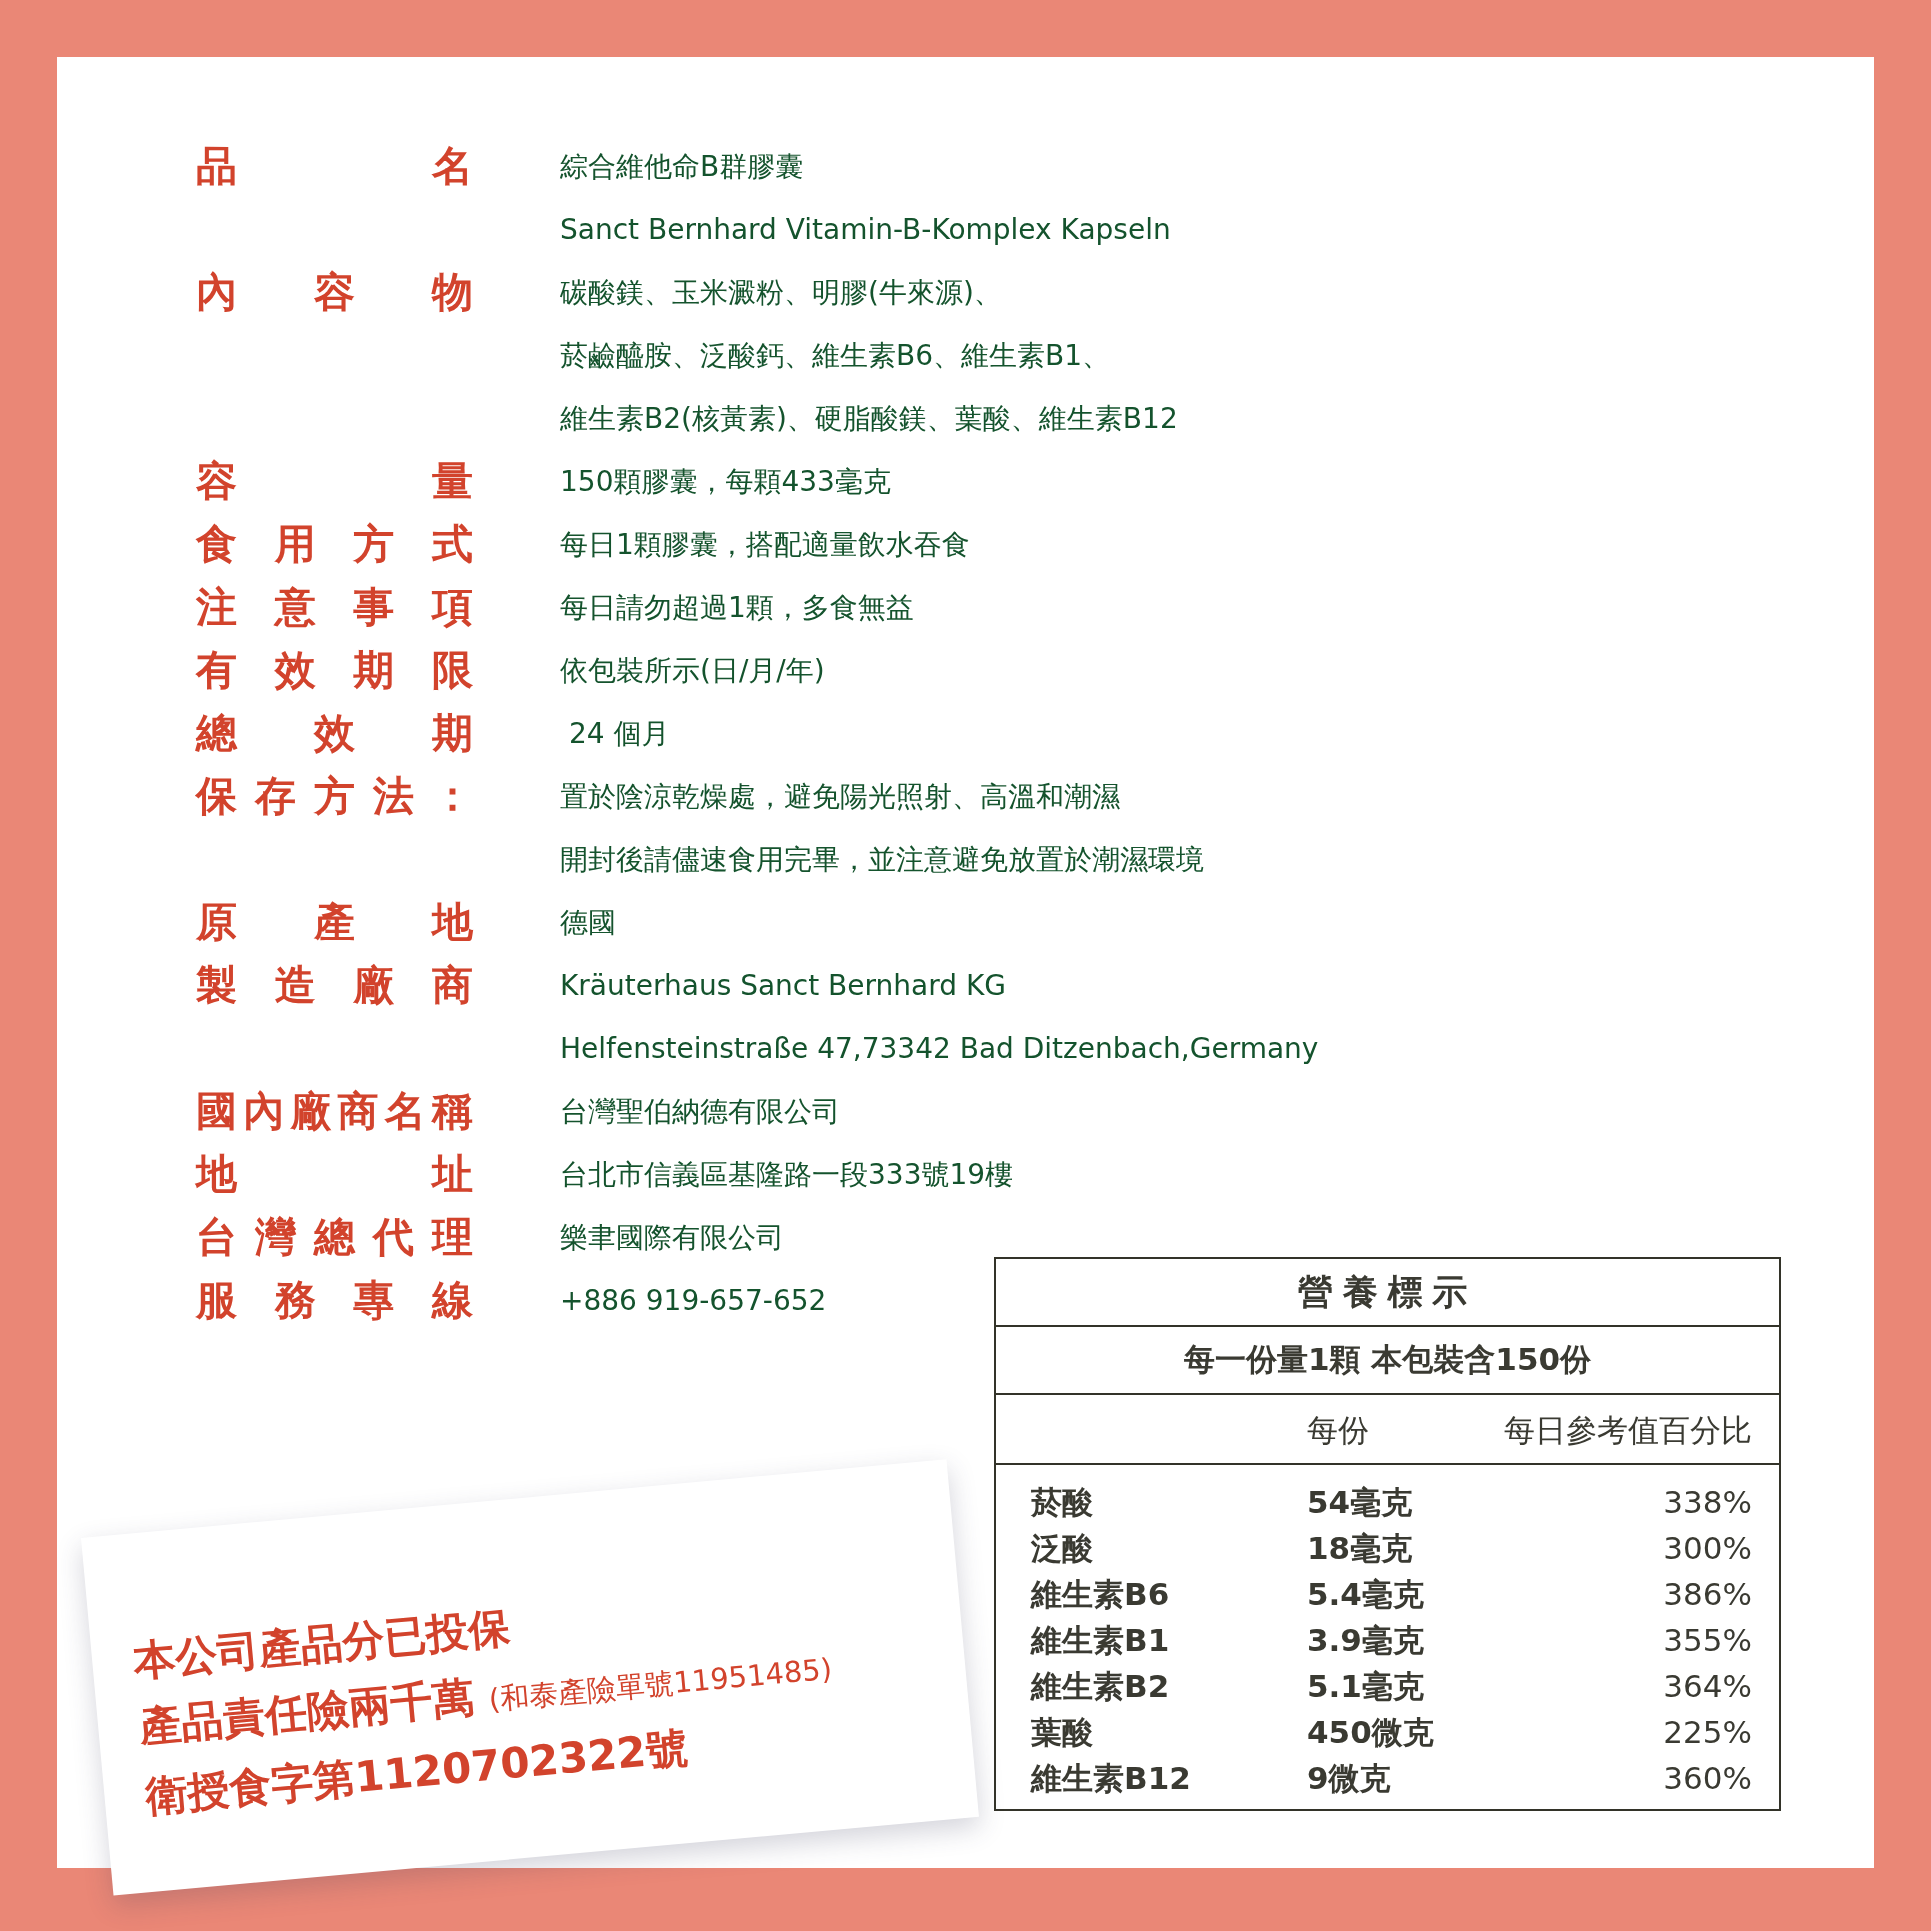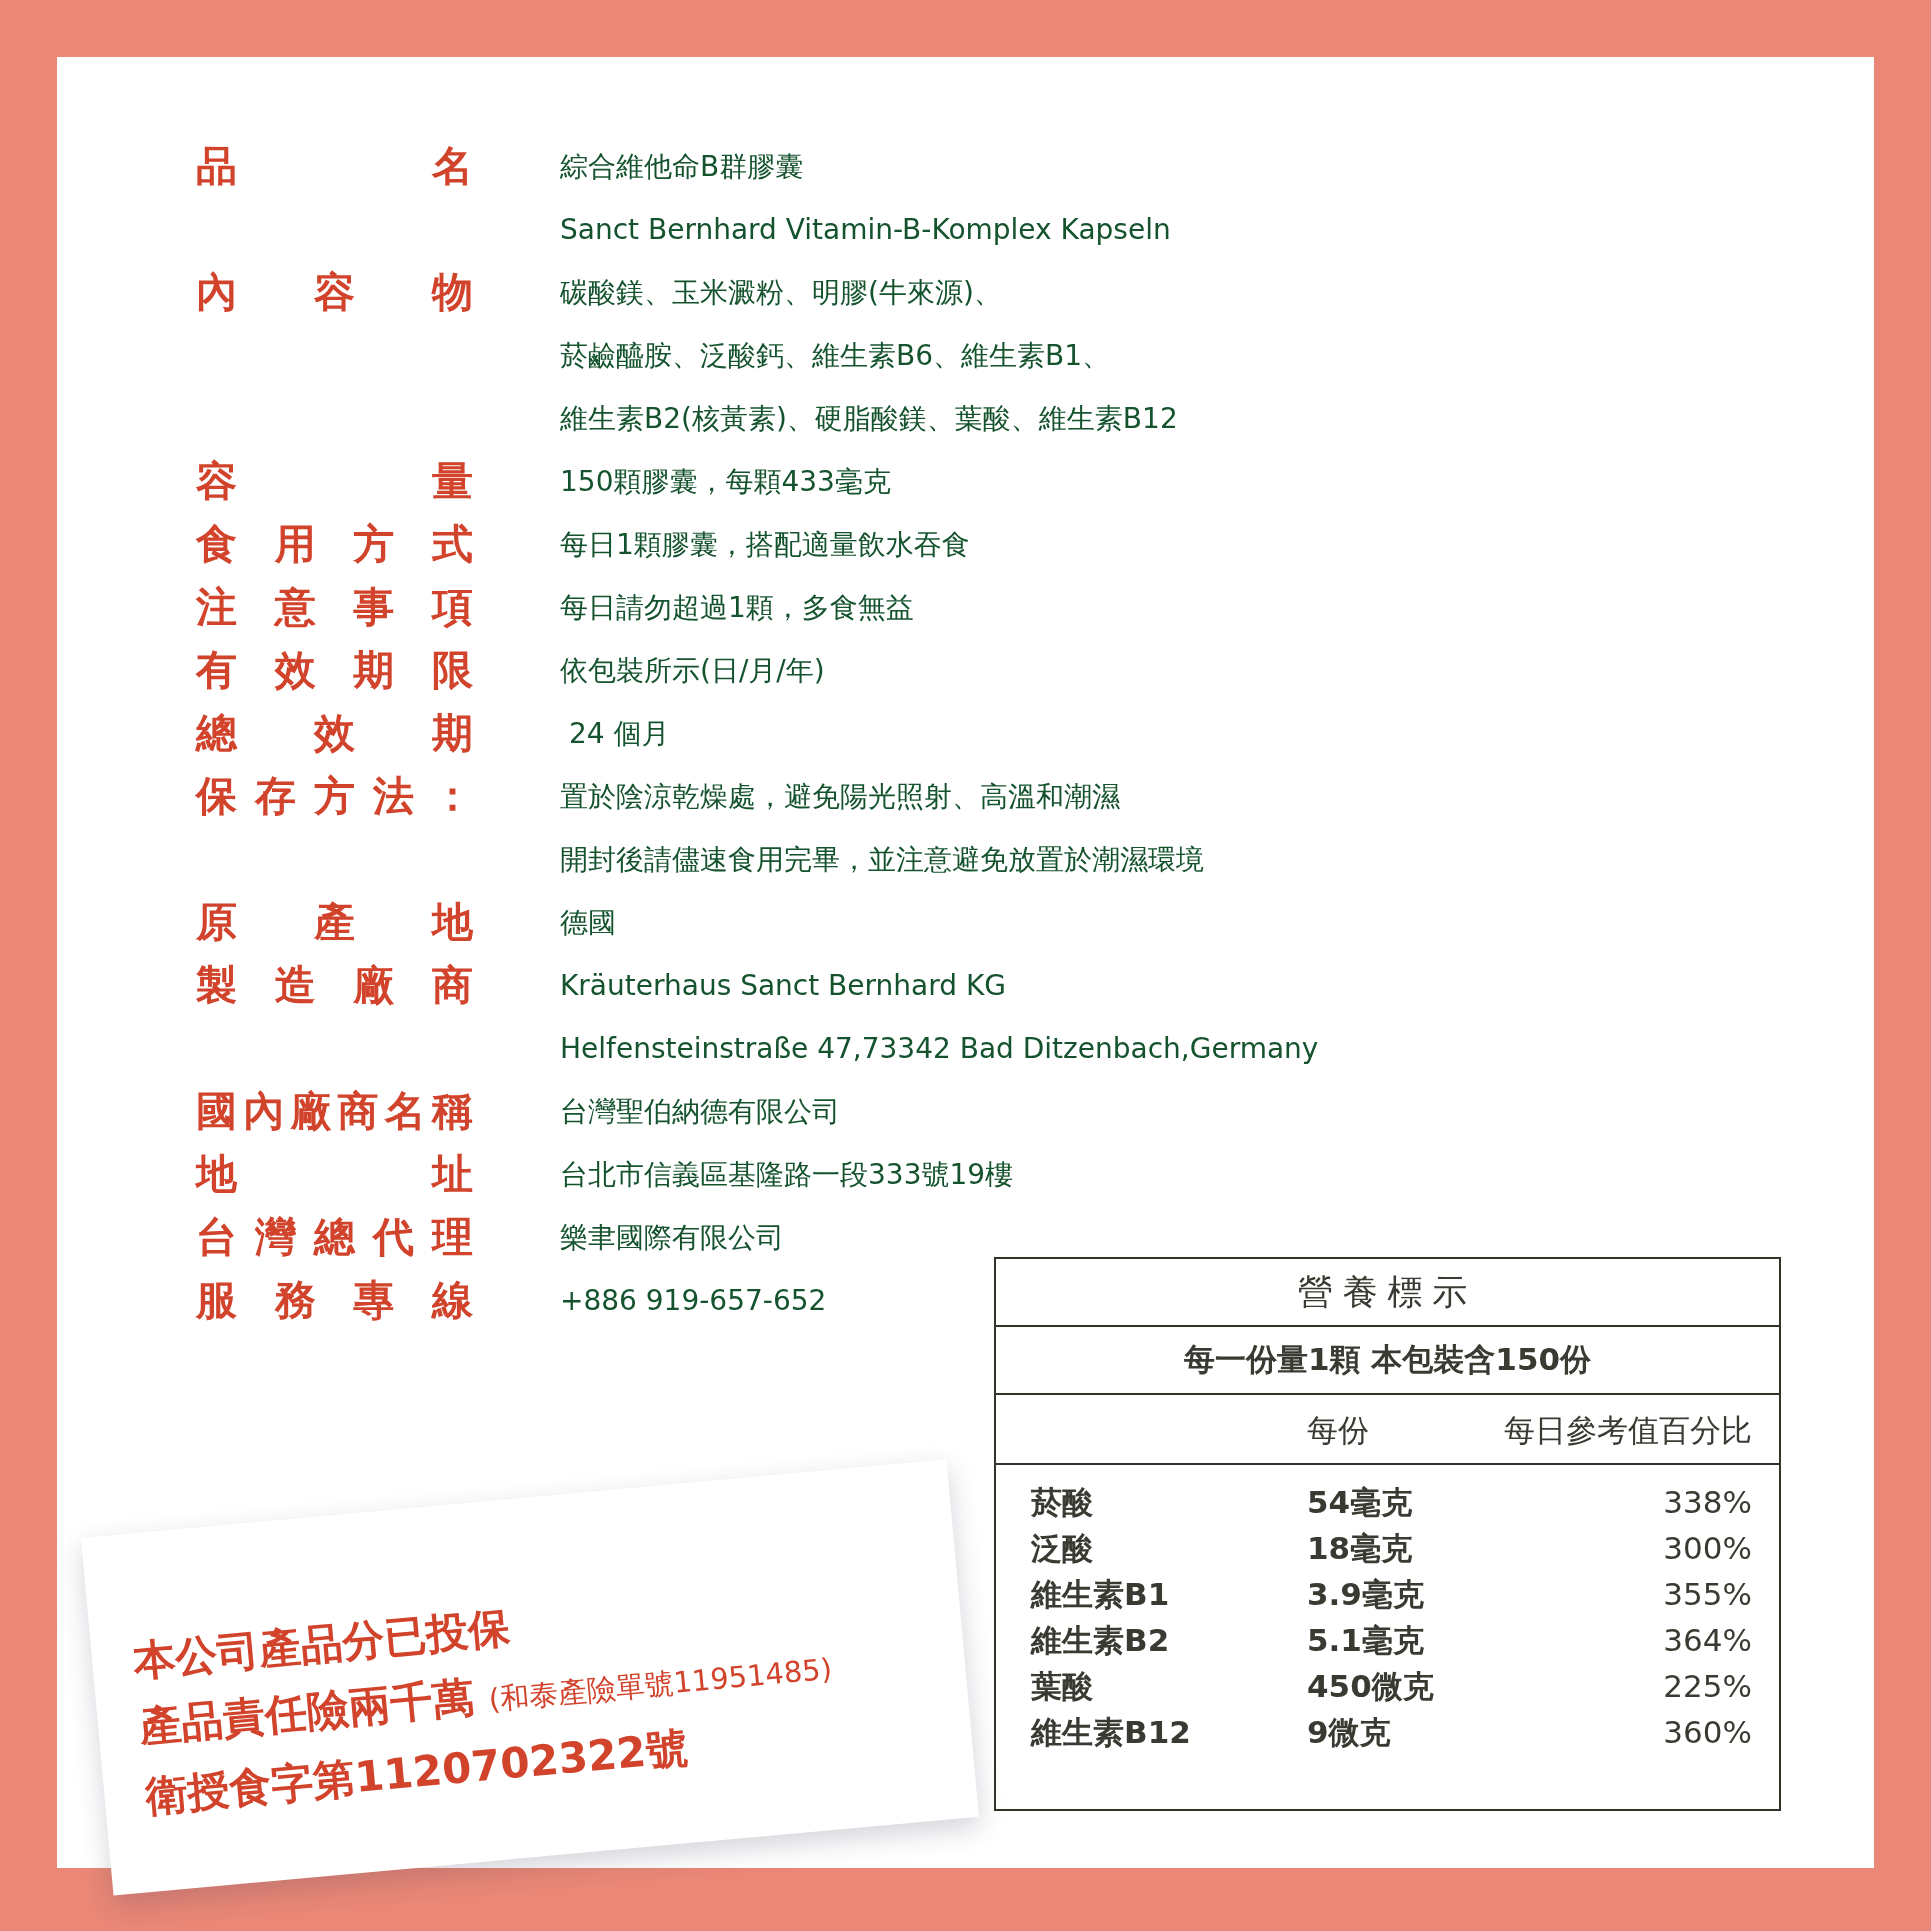--- a/index.html
+++ b/index.html
@@ -52,21 +52,21 @@
       width: 787px; height: 554px;
       border: 2.9px solid #333329;
       box-sizing: border-box;
       color: #3a3a32;
       background: #fff;
     }
     .nt-title {
       height: 66px;
       border-bottom: 2.9px solid #333329;
       display: flex; align-items: center; justify-content: center;
-      font-size: 35px; font-weight: normal; letter-spacing: 9.7px;
+      font-size: 35px; font-weight: bold; letter-spacing: 9.7px;
     }
     .nt-serving {
       height: 66px;
       border-bottom: 2.9px solid #333329;
       display: flex; align-items: center; justify-content: center;
       font-size: 31px; font-weight: bold;
     }
     .nt-head {
       height: 68px;
       border-bottom: 2.9px solid #333329;
@@ -296,20 +296,25 @@
       <span class="c-name">菸酸</span>
       <span class="c-amt">54毫克</span>
       <span class="c-pct">338%</span>
     </div>
     <div class="nt-row">
       <span class="c-name">泛酸</span>
       <span class="c-amt">18毫克</span>
       <span class="c-pct">300%</span>
     </div>
     <div class="nt-row">
+      <span class="c-name">維生素B6</span>
+      <span class="c-amt">5.4毫克</span>
+      <span class="c-pct">386%</span>
+    </div>
+    <div class="nt-row">
       <span class="c-name">維生素B1</span>
       <span class="c-amt">3.9毫克</span>
       <span class="c-pct">355%</span>
     </div>
     <div class="nt-row">
       <span class="c-name">維生素B2</span>
       <span class="c-amt">5.1毫克</span>
       <span class="c-pct">364%</span>
     </div>
     <div class="nt-row">

